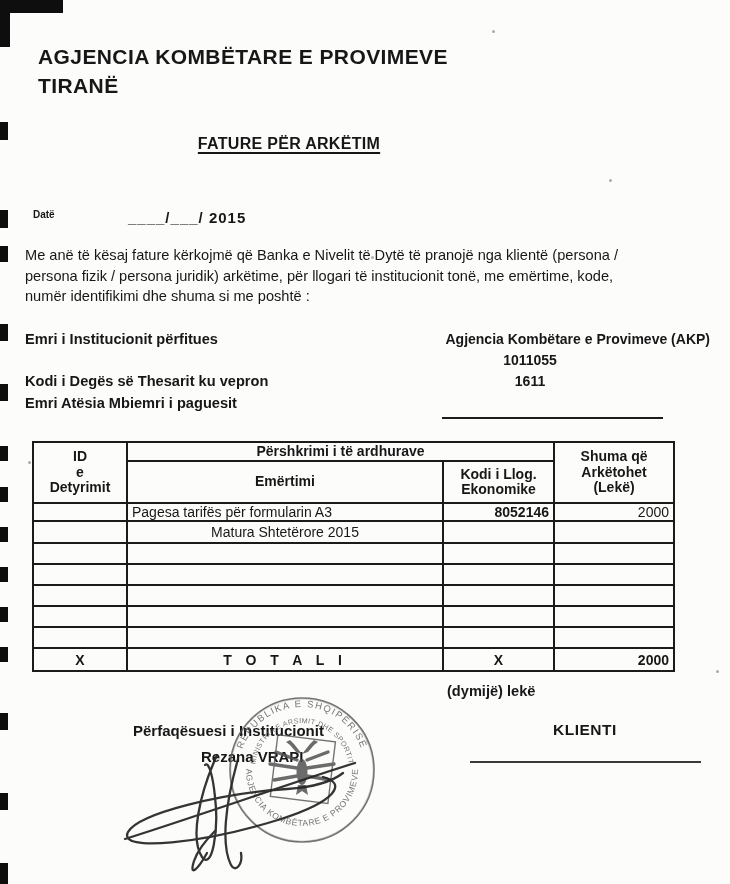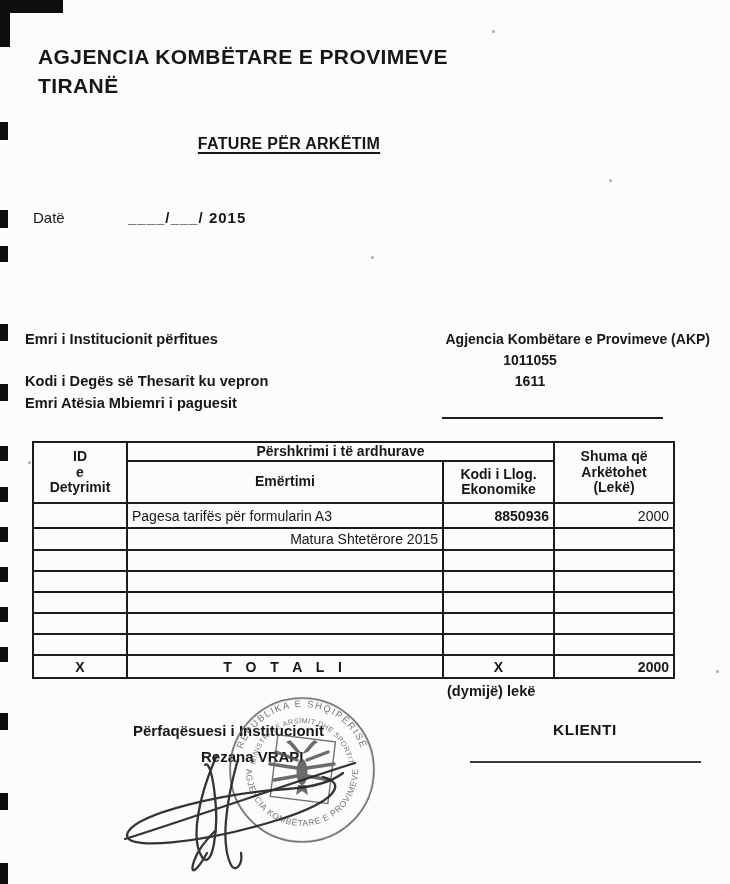--- a/index.html
+++ b/index.html
@@ -28,21 +28,21 @@
     white-space: pre-line;
   }
   .doc-title-wrap { left: 0; top: 135px; width: 598px; text-align: center; }
   .doc-title {
     font-size: 16px; font-weight: bold; letter-spacing: .3px;
     text-decoration: underline; text-decoration-thickness: 2px; text-underline-offset: 3px;
     display: inline-block; transform: translateX(-10px);
   }
 
   
-  .date-label { left: 33px; top: 209px; font-size: 15px; font-weight: normal; }
+  .date-label { left: 33px; top: 209px; font-size: 10px; font-weight: bold; }
   .date-value { left: 128px; top: 209px; font-size: 15px; font-weight: bold; letter-spacing: 1px; text-align: center; }
 
   
   .intro {
     left: 25px; top: 245px; width: 655px;
     font-size: 14.6px; line-height: 20.5px;
   }
 
   
   .field-row { position: absolute; left: 0; width: 720px; height: 21px; }
@@ -61,24 +61,24 @@
     border: 2px solid #1b1b1b;
     padding: 0 4px;
     font-size: 14px;
     vertical-align: middle;
     overflow: hidden;
   }
   .inv-table th { font-weight: bold; text-align: center; line-height: 15.5px; }
   .th-group { height: 19px; border-radius: 9px; }
   .th-sub { height: 42px; }
   .cell-name1 { font-size: 12.5px; text-align: left; }
-  .cell-name2 { font-size: 14px; text-align: right; border-radius: 6px; }
+  .cell-name2 { font-size: 14px; text-align: center; border-radius: 6px; }
   .cell-num { text-align: right; }
   .bold { font-weight: bold; }
-  .row-data1 { height: 25px; border-radius: 7px; }
+  .row-data1 { height: 18px; border-radius: 7px; }
   .row-data2 { height: 22px; }
   .row-empty { height: 21px; }
   .row-total { height: 23px; }
   .total-label { font-weight: bold; letter-spacing: 5px; text-align: center; border-radius: 11px; }
   .x-mark { text-align: center; font-weight: bold; }
 
   .amount-words { left: 447px; top: 683px; font-size: 14.6px; font-weight: bold; }
 
   
   .rep-title { left: 133px; top: 722px; font-size: 15px; font-weight: bold; }
@@ -118,20 +118,23 @@
 
   <div class="abs org-name">AGJENCIA KOMBËTARE E PROVIMEVE
 TIRANË</div>
   <div class="abs doc-title-wrap">
     <span class="doc-title">FATURE PËR ARKËTIM</span>
   </div>
 
   <div class="abs date-label">Datë</div>
   <div class="abs date-value">____/___/ 2015</div>
 
+  <div class="abs intro preline">Me anë të kësaj fature kërkojmë që Banka e Nivelit të Dytë të pranojë nga klientë (persona /
+persona fizik / persona juridik) arkëtime, për llogari të institucionit tonë, me emërtime, kode,
+numër identifikimi dhe shuma si me poshtë :</div>
 
   <div class="field-row" style="top:331px">
     <span class="flabel">Emri i Institucionit përfitues</span>
     <span class="fvalue val-wide">Agjencia Kombëtare e Provimeve (AKP)</span>
   </div>
   <div class="field-row" style="top:352px">
     <span class="fvalue val-num">1011055</span>
   </div>
   <div class="field-row" style="top:373px">
     <span class="flabel">Kodi i Degës së Thesarit ku vepron</span>
@@ -161,21 +164,21 @@
 (Lekë)</th>
     </tr>
     <tr>
       <th class="th-sub">Emërtimi</th>
       <th class="th-sub preline">Kodi i Llog.
 Ekonomike</th>
     </tr>
     <tr class="row-data1">
       <td></td>
       <td class="cell-name1">Pagesa tarifës për formularin A3</td>
-      <td class="cell-num bold">8850936</td>
+      <td class="cell-num bold">8052146</td>
       <td class="cell-num">2000</td>
     </tr>
     <tr class="row-data2">
       <td></td>
       <td class="cell-name2">Matura Shtetërore 2015</td>
       <td></td>
       <td></td>
     </tr>
     <tr class="row-empty">
           <td></td>

